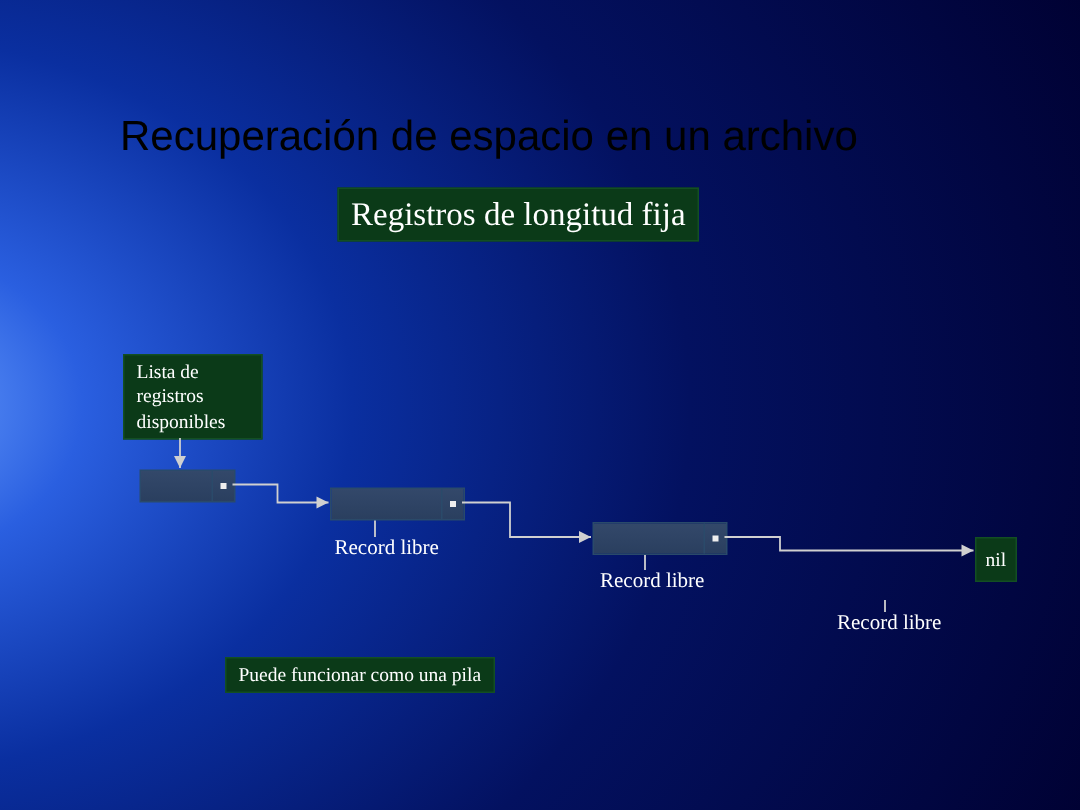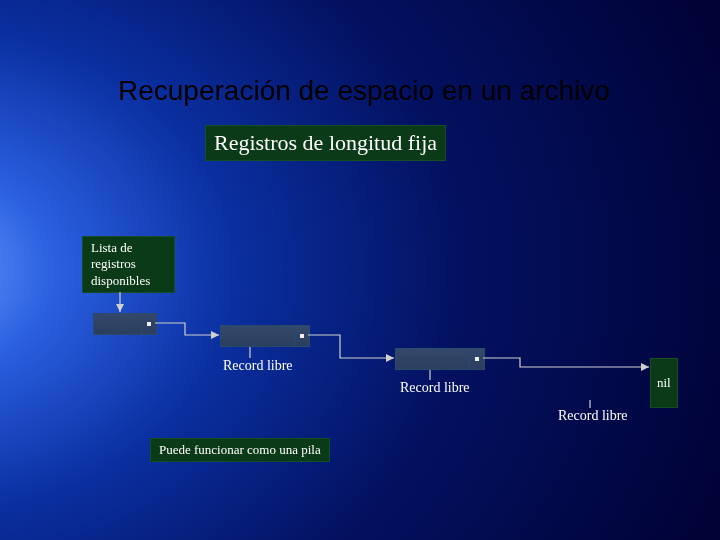--- a/index.html
+++ b/index.html
@@ -33,20 +33,21 @@
     position: absolute;
     background: #0b3a18;
     color: #fff;
     padding: 3px 8px;
     line-height: 1.25;
     border: 1px solid #134f23;
   }
   .subtitle {
     font-size: 22px;
     font-family: "Times New Roman", Times, serif;
+    margin-left: 20px;
   }
   .desc {
     font-size: 13px;
   }
   .small {
     font-size: 13px;
   }
   .label {
     position: absolute;
     color: #fff;
@@ -77,21 +78,21 @@
     width: 4px;
     height: 4px;
     background: #eee;
     transform: translate(-50%, -50%);
   }
   .nil {
     position: absolute;
     background: #0b3a18;
     color: #fff;
     font-size: 13px;
-    padding: 16px 6px;
+    padding: 6px 6px;
     border: 1px solid #134f23;
   }
   svg.arrows {
     position: absolute;
     left: 0;
     top: 0;
     width: 720px;
     height: 540px;
     pointer-events: none;
   }
@@ -103,21 +104,21 @@
   svg.arrows .head {
     fill: #d0d0d0;
     stroke: none;
   }
 </style>
 </head>
 <body>
 
 <div class="slide">
 
-  <div class="title" style="left:80px; top:75px;margin-left:38px;">Recuperación de espacio en un archivo</div>
+  <div class="title" style="left:80px; top:75px;">Recuperación de espacio en un archivo</div>
 
   <div class="box subtitle" style="left:205px; top:125px;">Registros de longitud fija</div>
 
 
   <div class="box small" style="left:82px; top:236px; width:75px;">
     <span>Lista de registros disponibles</span>
   </div>
 
   <div class="rec" style="left:93px; top:313px; width:62px;">
     <div class="body"></div>

